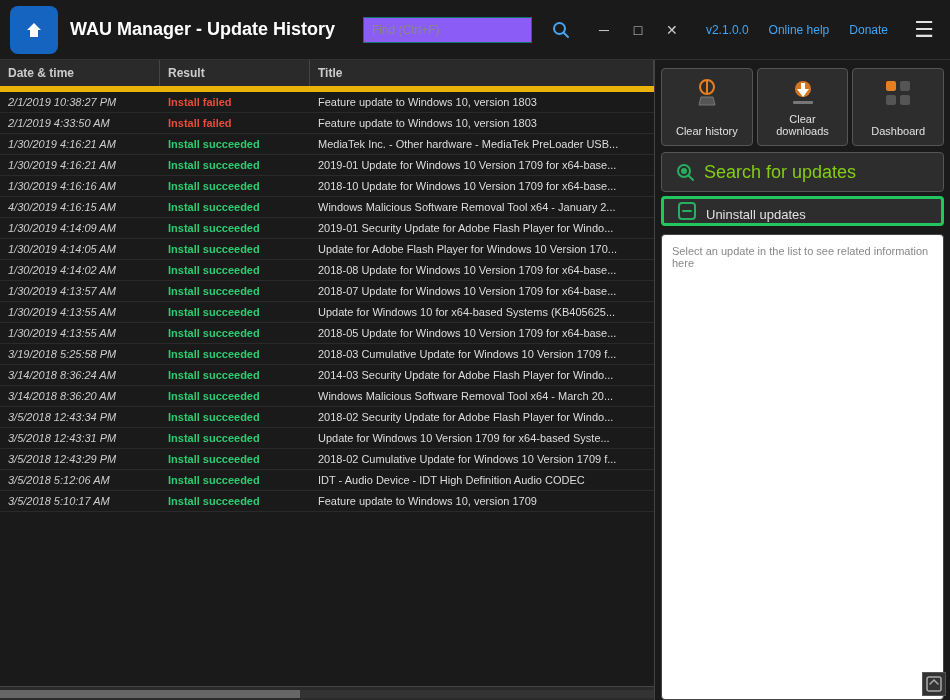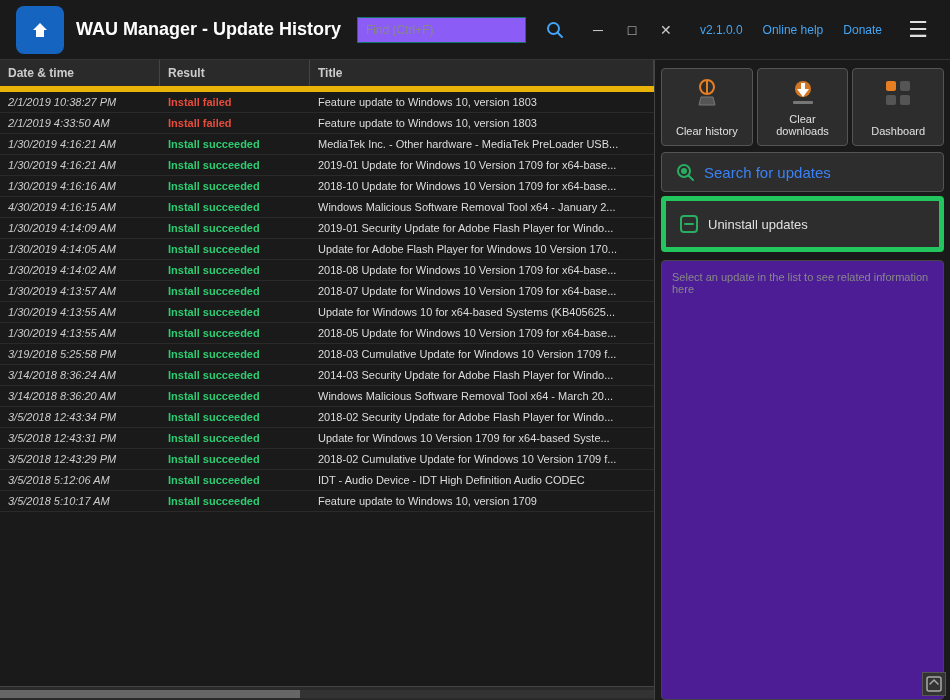--- a/index.html
+++ b/index.html
@@ -11,21 +11,21 @@
       color: #e0e0e0;
       overflow: hidden;
     }
 
     
     #titlebar {
       background: #1a1a1a;
       height: 60px;
       display: flex;
       align-items: center;
-      padding: 0 16px;
+      padding: 0 10px;
       border-bottom: 1px solid #333;
       position: relative;
     }
     #app-logo {
       width: 48px;
       height: 48px;
       background: #1565c0;
       border-radius: 8px;
       display: flex;
       align-items: center;
@@ -238,51 +238,51 @@
       justify-content: center;
     }
 
     
     #search-updates-btn {
       margin: 0 6px 4px 6px;
       background: #2d2d2d;
       border: 1px solid #555;
       border-radius: 4px;
       padding: 8px 12px;
-      color: #3b82f6;
-      font-size: 15px;
+      color: #84cc16;
+      font-size: 18px;
       cursor: pointer;
       display: flex;
       align-items: center;
       gap: 8px;
       width: calc(100% - 12px);
     }
 
     
     #uninstall-updates-btn {
       margin: 0 6px 8px 6px;
       background: #2d2d2d;
-      border: 5px solid #22c55e;
+      border: 3px solid #22c55e;
       border-radius: 4px;
-      padding: 12px 12px;
+      padding: 1px 12px;
       color: #e0e0e0;
       font-size: 13px;
       cursor: pointer;
       display: flex;
-      align-items: center;
+      align-items: flex-end;
       gap: 8px;
       width: calc(100% - 12px);
     }
 
     
     #info-panel {
       flex: 1;
       margin: 0 6px;
       padding: 10px;
-      background: #4c1d95;
+      background: #ffffff;
       border: 1px solid #444;
       border-radius: 4px;
       font-size: 11px;
       color: #888;
     }
 
     
     #corner-icon {
       position: absolute;
       bottom: 4px;

